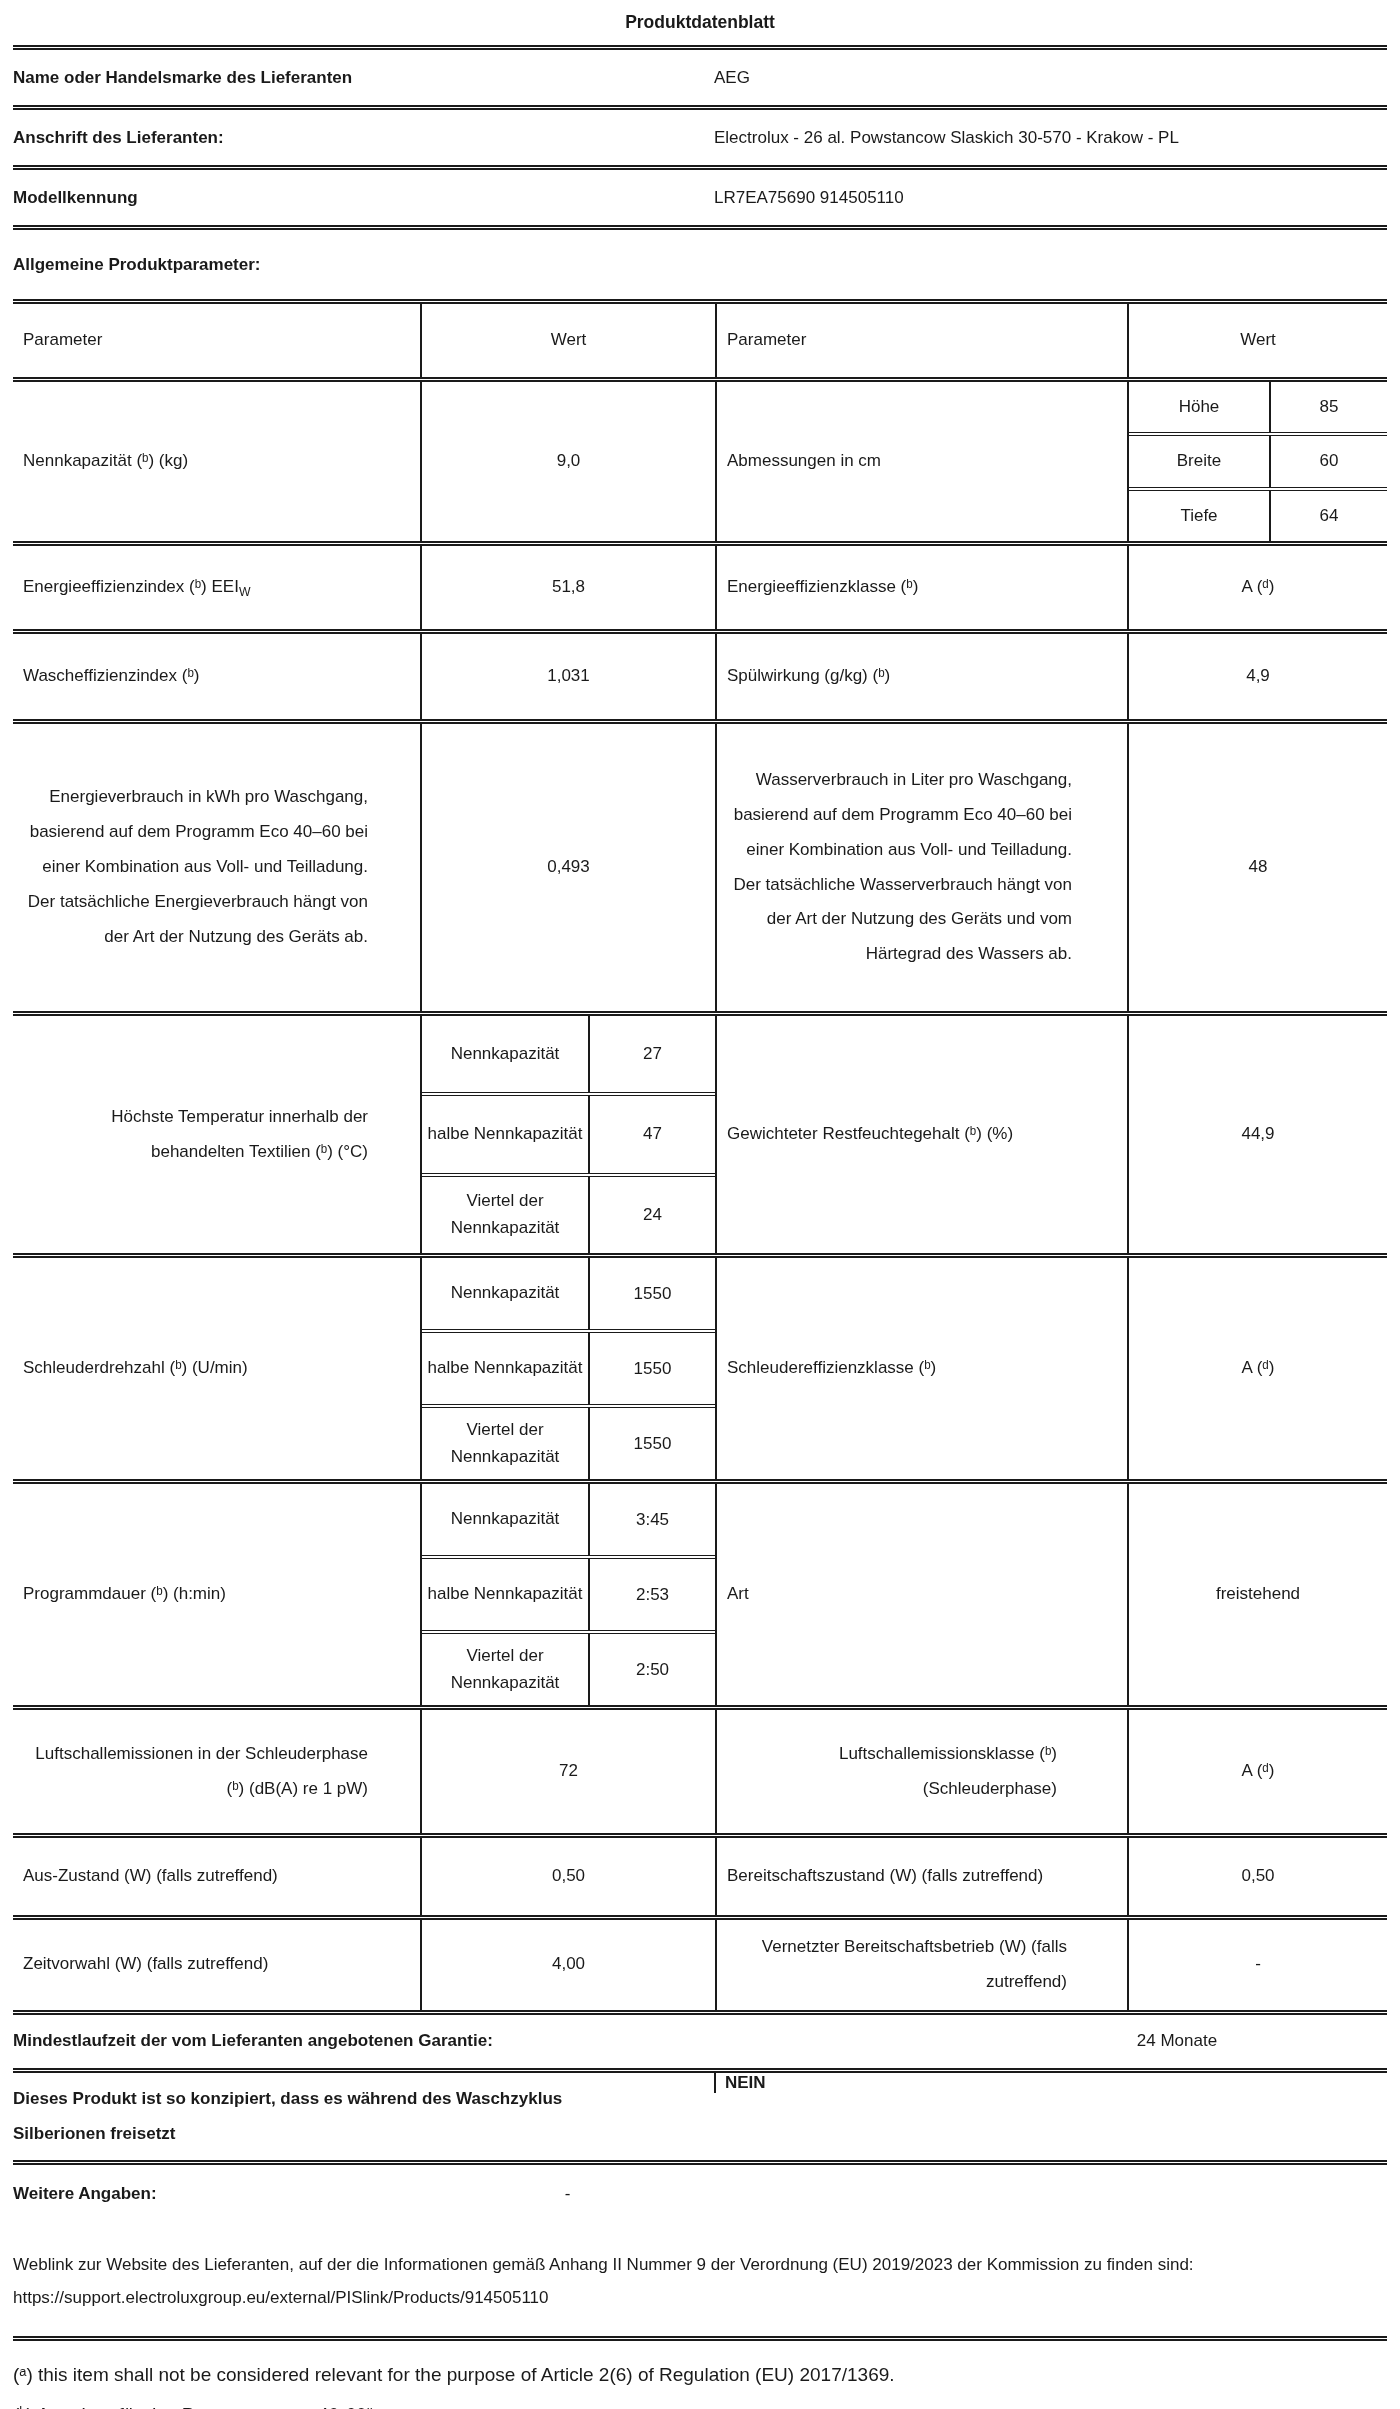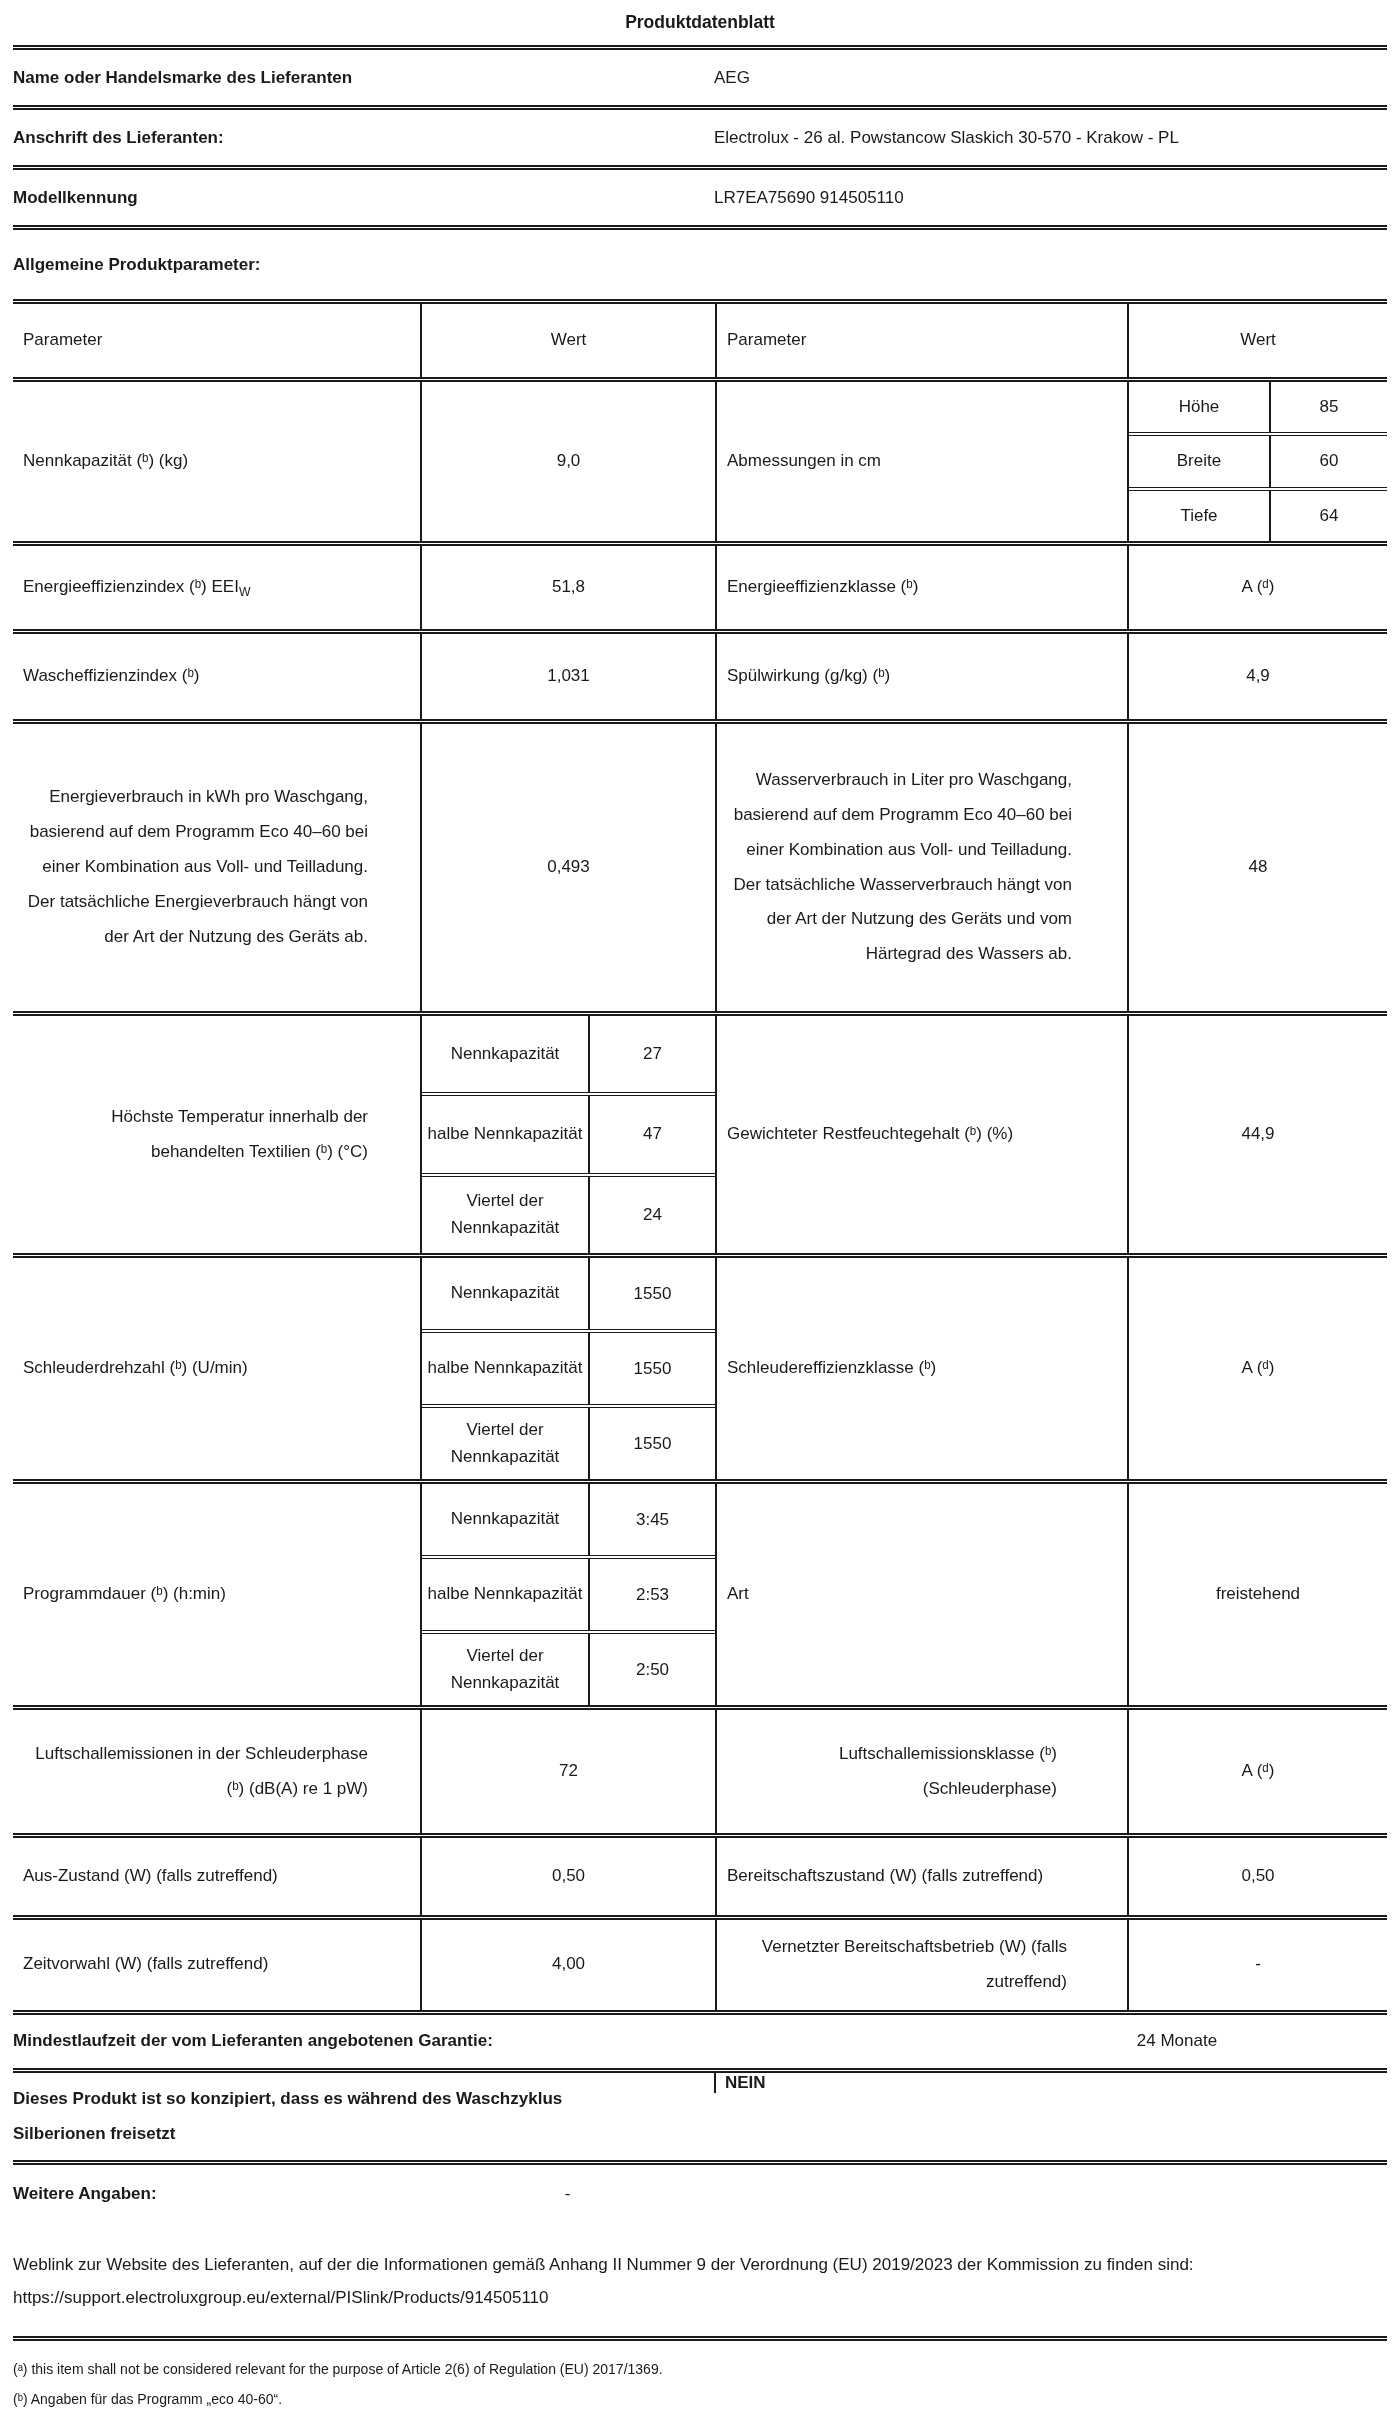--- a/index.html
+++ b/index.html
@@ -95,21 +95,21 @@
   .srow .svalue {
     flex: 1; border-left: 2px solid #1a1a1a; display: flex; align-items: center;
     font-weight: bold; padding-left: 9px;
   }
   .arow { display: flex; align-items: center; border-top: 5px double #1a1a1a; min-height: 62px; }
   .arow .alabel { width: 407px; font-weight: bold; }
   .arow .avalue { width: 295px; text-align: center; }
 
   .weblink { padding: 26px 0 22px 0; line-height: 1.95; }
   .footnotes { border-top: 5px double #1a1a1a; padding: 14px 0 10px 0; }
-  .footnote { font-size: 14px; line-height: 2.1; }
+  .footnote { font-size: 19px; line-height: 2.1; }
 </style>
 </head>
 <body>
 
 <div class="page">
 
   <div class="doc-title">Produktdatenblatt</div>
 
   <div class="irow">
     <div class="ilabel">Name oder Handelsmarke des Lieferanten</div>

